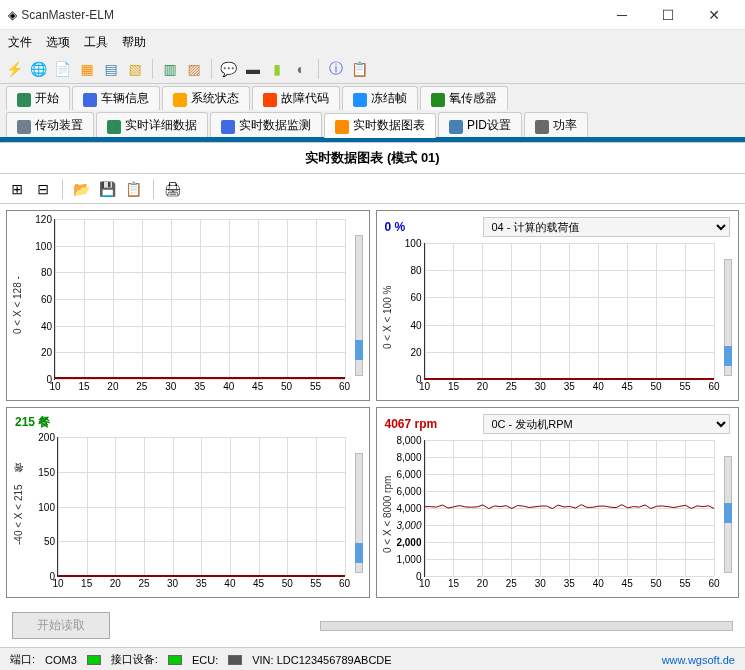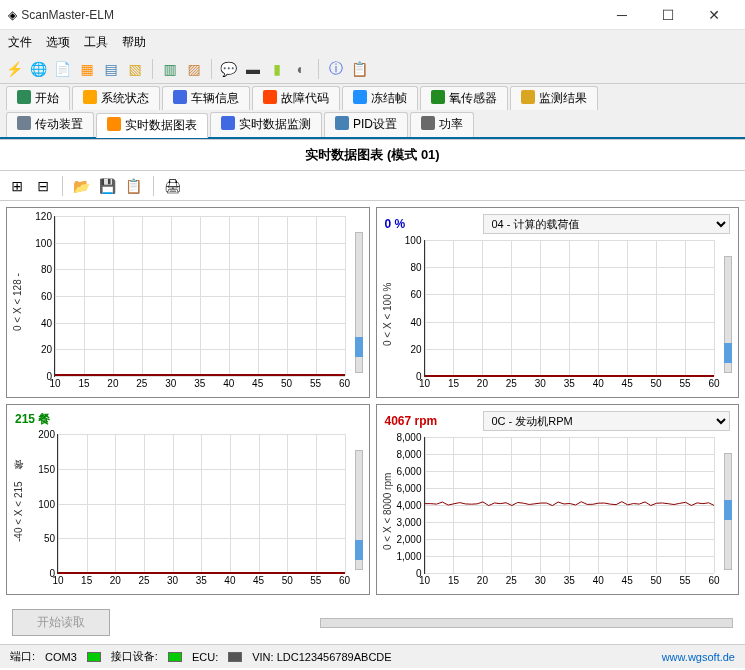--- a/index.html
+++ b/index.html
@@ -6,21 +6,21 @@
 body { width: 745px; height: 670px; background: #fff; font-size: 12px; overflow: hidden; }
 .titlebar { height: 30px; display: flex; align-items: center; padding: 0 8px; background: #fff; border-bottom: 1px solid #e5e5e5; }
 .titlebar .title { flex: 1; font-size: 12px; color: #333; padding-left: 4px; }
 .titlebar .winbtn { width: 46px; height: 30px; display: flex; align-items: center; justify-content: center; color: #333; font-size: 14px; }
 .menubar { height: 24px; display: flex; align-items: center; padding: 0 8px; gap: 14px; background: #f0f0f0; font-size: 12px; }
 .menubar span { cursor: default; }
 .toolbar { height: 30px; display: flex; align-items: center; padding: 0 6px; gap: 6px; background: #f0f0f0; border-bottom: 1px solid #ccc; }
 .tbicon { width: 18px; height: 18px; display: flex; align-items: center; justify-content: center; font-size: 14px; }
 .tbsep { width: 1px; height: 20px; background: #ccc; margin: 0 2px; }
 .tabrow { display: flex; flex-wrap: wrap; background: #f0f0f0; padding: 2px 6px 0 6px; gap: 2px; }
-.tab { display: flex; align-items: flex-start; gap: 4px; padding: 3px 10px; border: 1px solid #ccc; border-bottom: none; background: #f8f8f8; font-size: 12px; border-radius: 3px 3px 0 0; cursor: default; }
+.tab { display: flex; align-items: flex-end; gap: 4px; padding: 3px 10px; border: 1px solid #ccc; border-bottom: none; background: #f8f8f8; font-size: 12px; border-radius: 3px 3px 0 0; cursor: default; }
 .tab.active { background: #fff; border-bottom: 1px solid #fff; position: relative; top: 1px; }
 .tabicon { width: 14px; height: 14px; display: inline-block; }
 .panel-title-bar { text-align: center; font-weight: bold; padding: 6px; border-top: 1px solid #ccc; border-bottom: 1px solid #ccc; background: #fff; font-size: 13px; }
 .subtoolbar { height: 30px; display: flex; align-items: center; padding: 0 8px; gap: 8px; border-bottom: 1px solid #ccc; background: #fff; }
 .chart-grid { display: grid; grid-template-columns: 1fr 1fr; grid-template-rows: 1fr 1fr; gap: 6px; padding: 6px; height: 400px; }
 .chart-box { border: 1px solid #888; background: #fff; display: flex; flex-direction: column; padding: 4px; position: relative; }
 .chart-header { display: flex; align-items: center; gap: 8px; padding: 2px 4px; }
 .chart-value { font-weight: bold; font-size: 12px; width: 90px; }
 .chart-select { flex: 1; font-size: 11px; padding: 1px 4px; border: 1px solid #ccc; background: #f5f5f5; height: 20px; }
 .chart-body { flex: 1; position: relative; display: flex; }
@@ -80,57 +80,57 @@
   <span class="tbicon" style="color:#4169e1">ⓘ</span>
   <span class="tbicon" style="color:#cd853f">📋</span>
 </div>
 
 <div class="tabrow" id="tabrow1">
     <div class="tab">
       <span class="tabicon" style="background: rgb(46, 139, 87); border-radius: 2px;"></span>
       <span>开始</span>
     </div>
     <div class="tab">
+      <span class="tabicon" style="background: rgb(65, 105, 225); border-radius: 2px;"></span>
+      <span>车辆信息</span>
+    </div>
+    <div class="tab">
       <span class="tabicon" style="background: rgb(255, 165, 0); border-radius: 2px;"></span>
       <span>系统状态</span>
     </div>
     <div class="tab">
-      <span class="tabicon" style="background: rgb(65, 105, 225); border-radius: 2px;"></span>
-      <span>车辆信息</span>
-    </div>
-    <div class="tab">
       <span class="tabicon" style="background: rgb(255, 69, 0); border-radius: 2px;"></span>
       <span>故障代码</span>
     </div>
     <div class="tab">
       <span class="tabicon" style="background: rgb(30, 144, 255); border-radius: 2px;"></span>
       <span>冻结帧</span>
     </div>
     <div class="tab">
       <span class="tabicon" style="background: rgb(34, 139, 34); border-radius: 2px;"></span>
       <span>氧传感器</span>
     </div>
-    <div class="tab">
-      <span class="tabicon" style="background: rgb(218, 165, 32); border-radius: 2px;"></span>
-      <span>监测结果</span>
-    </div>
   </div>
 
-<div class="tabrow" id="tabrow2" style="border-bottom:2px solid #0369a1;">
+<div class="tabrow" id="tabrow2" style="border-bottom:5px solid #0369a1;">
     <div class="tab">
       <span class="tabicon" style="background: rgb(112, 128, 144); border-radius: 2px;"></span>
       <span>传动装置</span>
+    </div>
+    <div class="tab">
+      <span class="tabicon" style="background: rgb(46, 139, 87); border-radius: 2px;"></span>
+      <span>实时详细数据</span>
+    </div>
+    <div class="tab">
+      <span class="tabicon" style="background: rgb(65, 105, 225); border-radius: 2px;"></span>
+      <span>实时数据监测</span>
     </div>
     <div class="tab active">
       <span class="tabicon" style="background: rgb(255, 140, 0); border-radius: 2px;"></span>
       <span>实时数据图表</span>
-    </div>
-    <div class="tab">
-      <span class="tabicon" style="background: rgb(65, 105, 225); border-radius: 2px;"></span>
-      <span>实时数据监测</span>
     </div>
     <div class="tab">
       <span class="tabicon" style="background: rgb(70, 130, 180); border-radius: 2px;"></span>
       <span>PID设置</span>
     </div>
     <div class="tab">
       <span class="tabicon" style="background: rgb(105, 105, 105); border-radius: 2px;"></span>
       <span>功率</span>
     </div>
   </div>
@@ -297,23 +297,23 @@
         <select class="chart-select"><option>0C - 发动机RPM</option></select>
       </div>
       <div class="chart-body">
         <div class="ylabel">0  &lt; X &lt;  8000  rpm</div>
         <div class="plot-area">
           <div class="gridline-h" style="top: 100%;"></div>
           <div class="ytick" style="top: 100%;">0</div>
           <div class="gridline-h" style="top: 87.5%;"></div>
           <div class="ytick" style="top: 87.5%;">1,000</div>
           <div class="gridline-h" style="top: 75%;"></div>
-          <div class="ytick" style="top: 75%;">2,000</div>
+          <div class="ytick" style="top: 75%; font-weight: bold;">2,000</div>
           <div class="gridline-h" style="top: 62.5%;"></div>
-          <div class="ytick" style="top: 62.5%;">3,000</div>
+          <div class="ytick" style="top: 62.5%; font-style: italic;">3,000</div>
           <div class="gridline-h" style="top: 50%;"></div>
           <div class="ytick" style="top: 50%;">4,000</div>
           <div class="gridline-h" style="top: 37.5%;"></div>
           <div class="ytick" style="top: 37.5%;">6,000</div>
           <div class="gridline-h" style="top: 25%;"></div>
           <div class="ytick" style="top: 25%;">6,000</div>
           <div class="gridline-h" style="top: 12.5%;"></div>
           <div class="ytick" style="top: 12.5%;">8,000</div>
           <div class="gridline-h" style="top: 0%;"></div>
           <div class="ytick" style="top: 0%;">8,000</div>

